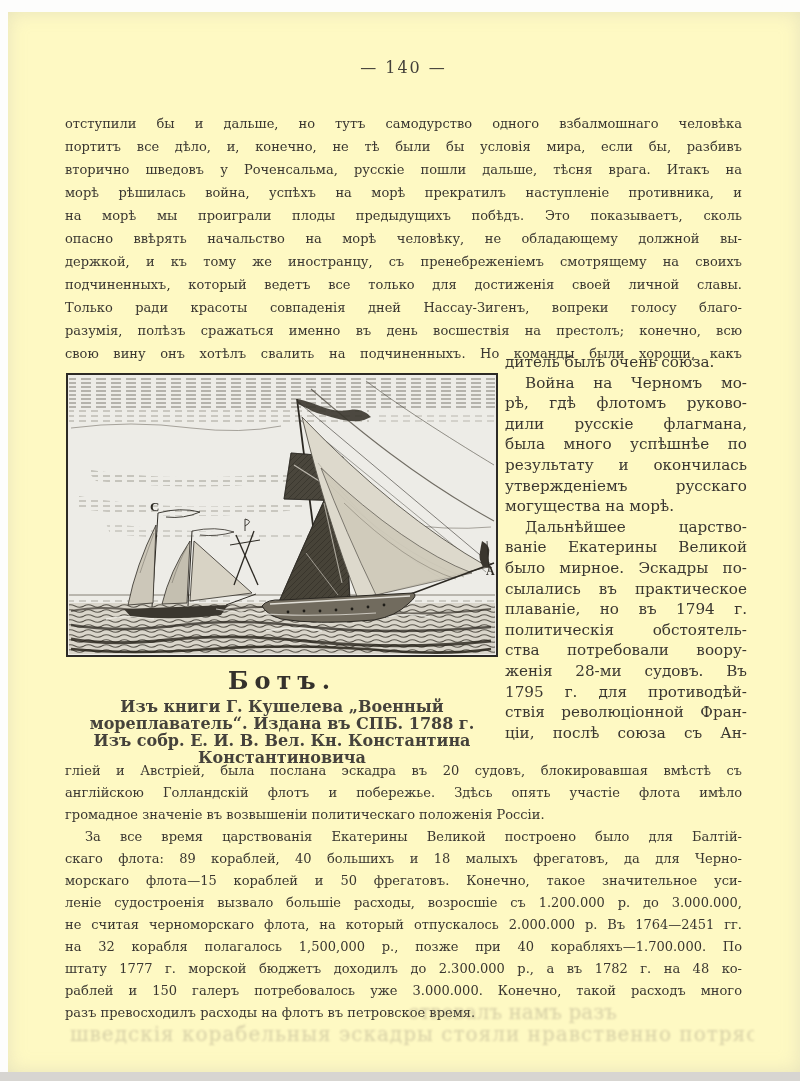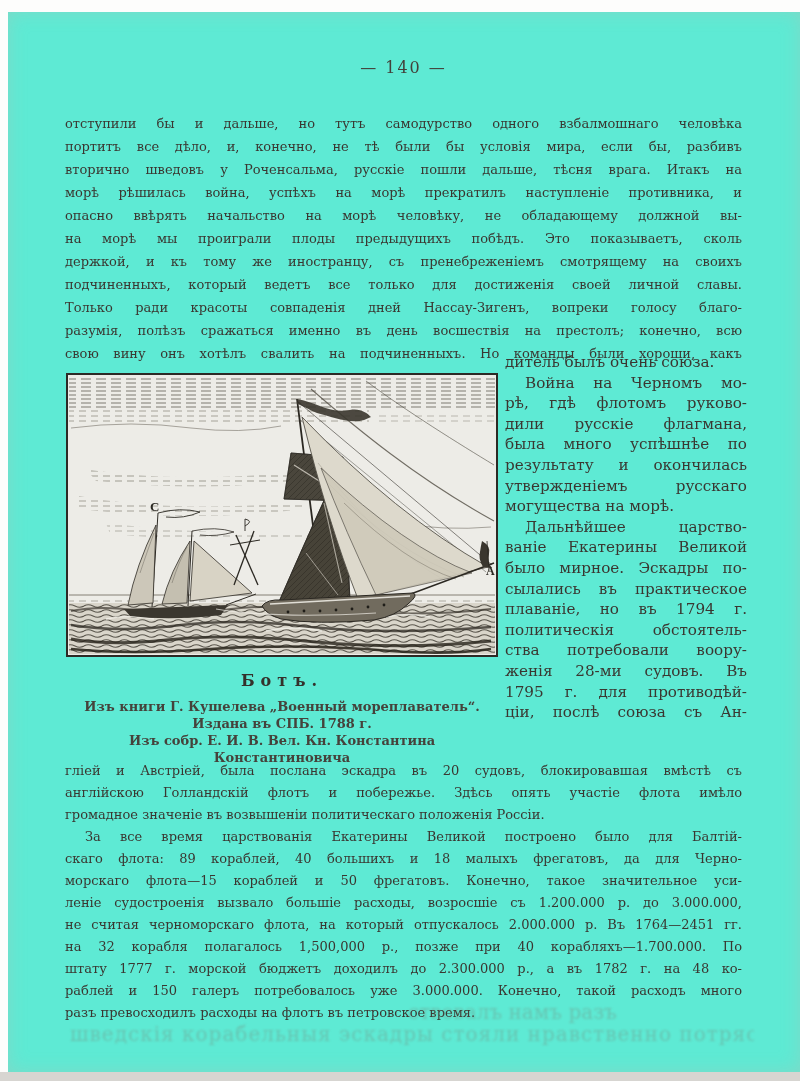--- a/index.html
+++ b/index.html
@@ -3,45 +3,45 @@
 <meta charset="utf-8">
 <style>
   html,body{margin:0;padding:0;}
   body{
     width:800px;height:1081px;position:relative;overflow:hidden;
     background:#fdfdfc;
     font-family:"DejaVu Serif","Liberation Serif",serif;
   }
   .page{
     position:absolute;left:8px;top:12px;width:792px;height:1060px;
-    background:#5eead4;color:#3a3731;
+    background:#fef9c3;color:#3a3731;
     box-shadow:inset 0 0 18px rgba(190,186,176,.35);
   }
   .pageno{
     position:absolute;left:57px;top:46px;width:677px;
     text-align:center;font-size:16px;letter-spacing:2px;color:#43403a;
   }
   .tblock{position:absolute;font-size:13px;color:#3a3731;}
   .tline{
     white-space:normal;overflow:hidden;
     text-align:justify;text-align-last:justify;
   }
   .tline.end{text-align-last:left;}
   .tline.ind{text-indent:20px;}
   .blockA{left:57px;top:100px;width:677px;line-height:23px;}
   .blockC{left:497px;top:340px;width:242px;line-height:20.6px;font-size:15.2px;}
   .blockD{left:57px;top:748px;width:677px;line-height:22px;}
   .figure{position:absolute;left:58px;top:361px;width:432px;}
   .figure svg{display:block;}
   .figcap-title{
-    margin-top:13px;text-align:center;font-size:16px;font-weight:bold;
+    margin-top:13px;text-align:center;font-size:24px;font-weight:bold;
     letter-spacing:6px;color:#34312b;line-height:21px;
   }
   .figcap-line{
-    text-align:center;font-size:13px;font-weight:600;color:#45423b;line-height:17px;
+    text-align:center;font-size:16px;font-weight:600;color:#45423b;line-height:17px;
   }
   .figcap-line.first{margin-top:7px;}
   .ghost{
     position:absolute;font-size:20px;color:rgba(122,114,98,.30);
     filter:blur(.8px);white-space:nowrap;overflow:hidden;
   }
   .ghost1{left:400px;top:988px;width:340px;}
   .ghost2{left:62px;top:1010px;width:684px;letter-spacing:1px;}
   .scanband{position:absolute;left:0;top:1072px;width:800px;height:9px;background:#d7d5d1;}
   .leftedge{position:absolute;left:0;top:0;width:8px;height:1081px;background:#fdfdfc;}
@@ -51,22 +51,22 @@
 
 <div class="page">
 
   <div class="pageno">— 140 —</div>
 
   <div class="tblock blockA">
       <div class="tline">отступили бы и дальше, но тутъ самодурство одного взбалмошнаго человѣка</div>
       <div class="tline">портитъ все дѣло, и, конечно, не тѣ были бы условія мира, если бы, разбивъ</div>
       <div class="tline">вторично шведовъ у Роченсальма, русскіе пошли дальше, тѣсня врага. Итакъ на</div>
       <div class="tline">морѣ рѣшилась война, успѣхъ на морѣ прекратилъ наступленіе противника, и</div>
+      <div class="tline">на морѣ мы проиграли плоды предыдущихъ побѣдъ. Это показываетъ, сколь</div>
       <div class="tline">опасно ввѣрять начальство на морѣ человѣку, не обладающему должной вы-</div>
-      <div class="tline">на морѣ мы проиграли плоды предыдущихъ побѣдъ. Это показываетъ, сколь</div>
       <div class="tline">держкой, и къ тому же иностранцу, съ пренебреженіемъ смотрящему на своихъ</div>
       <div class="tline">подчиненныхъ, который ведетъ все только для достиженія своей личной славы.</div>
       <div class="tline">Только ради красоты совпаденія дней Нассау-Зигенъ, вопреки голосу благо-</div>
       <div class="tline">разумія, полѣзъ сражаться именно въ день восшествія на престолъ; конечно, всю</div>
       <div class="tline">свою вину онъ хотѣлъ свалить на подчиненныхъ. Но команды были хороши, какъ</div>
     </div>
 
   <div class="figure">
     <svg width="432" height="284" viewBox="0 0 432 284">
       <defs>
@@ -184,20 +184,21 @@
       <div class="tline end">могущества на морѣ.</div>
       <div class="tline ind">Дальнѣйшее царство-</div>
       <div class="tline">ваніе Екатерины Великой</div>
       <div class="tline">было мирное. Эскадры по-</div>
       <div class="tline">сылались въ практическое</div>
       <div class="tline">плаваніе, но въ 1794 г.</div>
       <div class="tline">политическія обстоятель-</div>
       <div class="tline">ства потребовали воору-</div>
       <div class="tline">женія 28-ми судовъ. Въ</div>
       <div class="tline">1795 г. для противодѣй-</div>
+      <div class="tline">ствія революціонной Фран-</div>
       <div class="tline">ціи, послѣ союза съ Ан-</div>
     </div>
 
   <div class="tblock blockD">
       <div class="tline">гліей и Австріей, была послана эскадра въ 20 судовъ, блокировавшая вмѣстѣ съ</div>
       <div class="tline">англійскою Голландскій флотъ и побережье. Здѣсь опять участіе флота имѣло</div>
       <div class="tline end">громадное значеніе въ возвышеніи политическаго положенія Россіи.</div>
       <div class="tline ind">За все время царствованія Екатерины Великой построено было для Балтій-</div>
       <div class="tline">скаго флота: 89 кораблей, 40 большихъ и 18 малыхъ фрегатовъ, да для Черно-</div>
       <div class="tline">морскаго флота—15 кораблей и 50 фрегатовъ. Конечно, такое значительное уси-</div>

